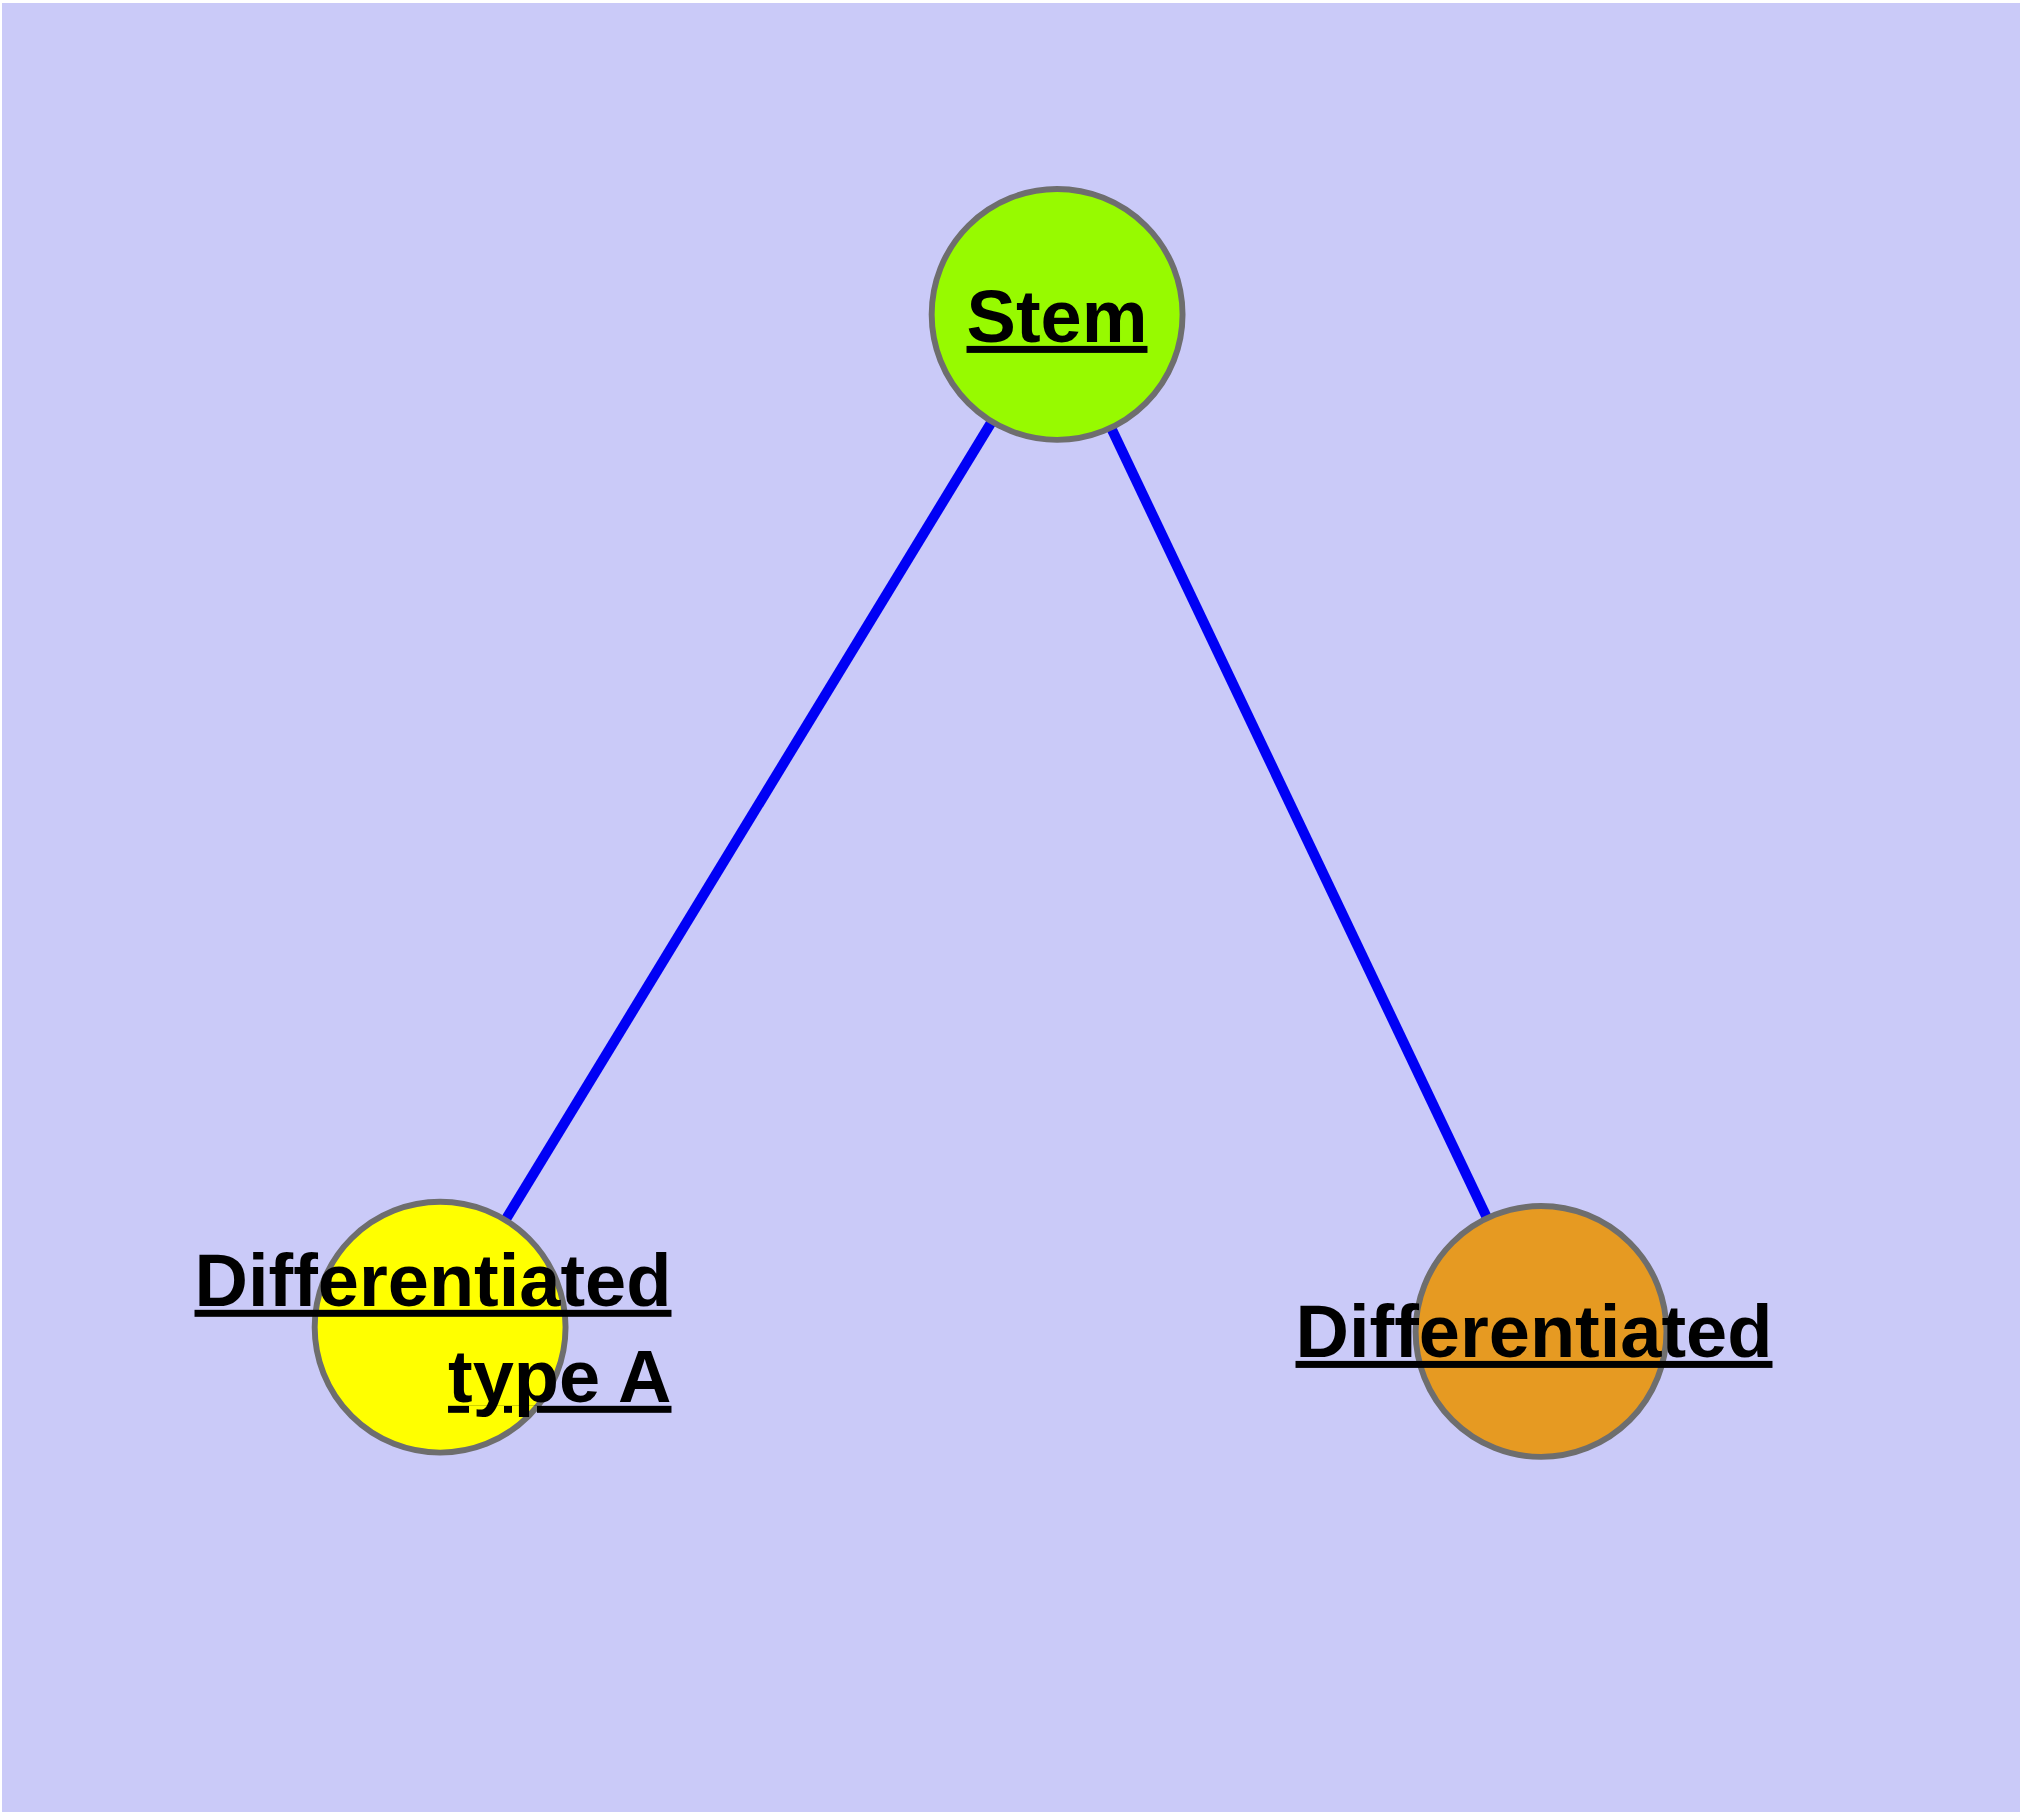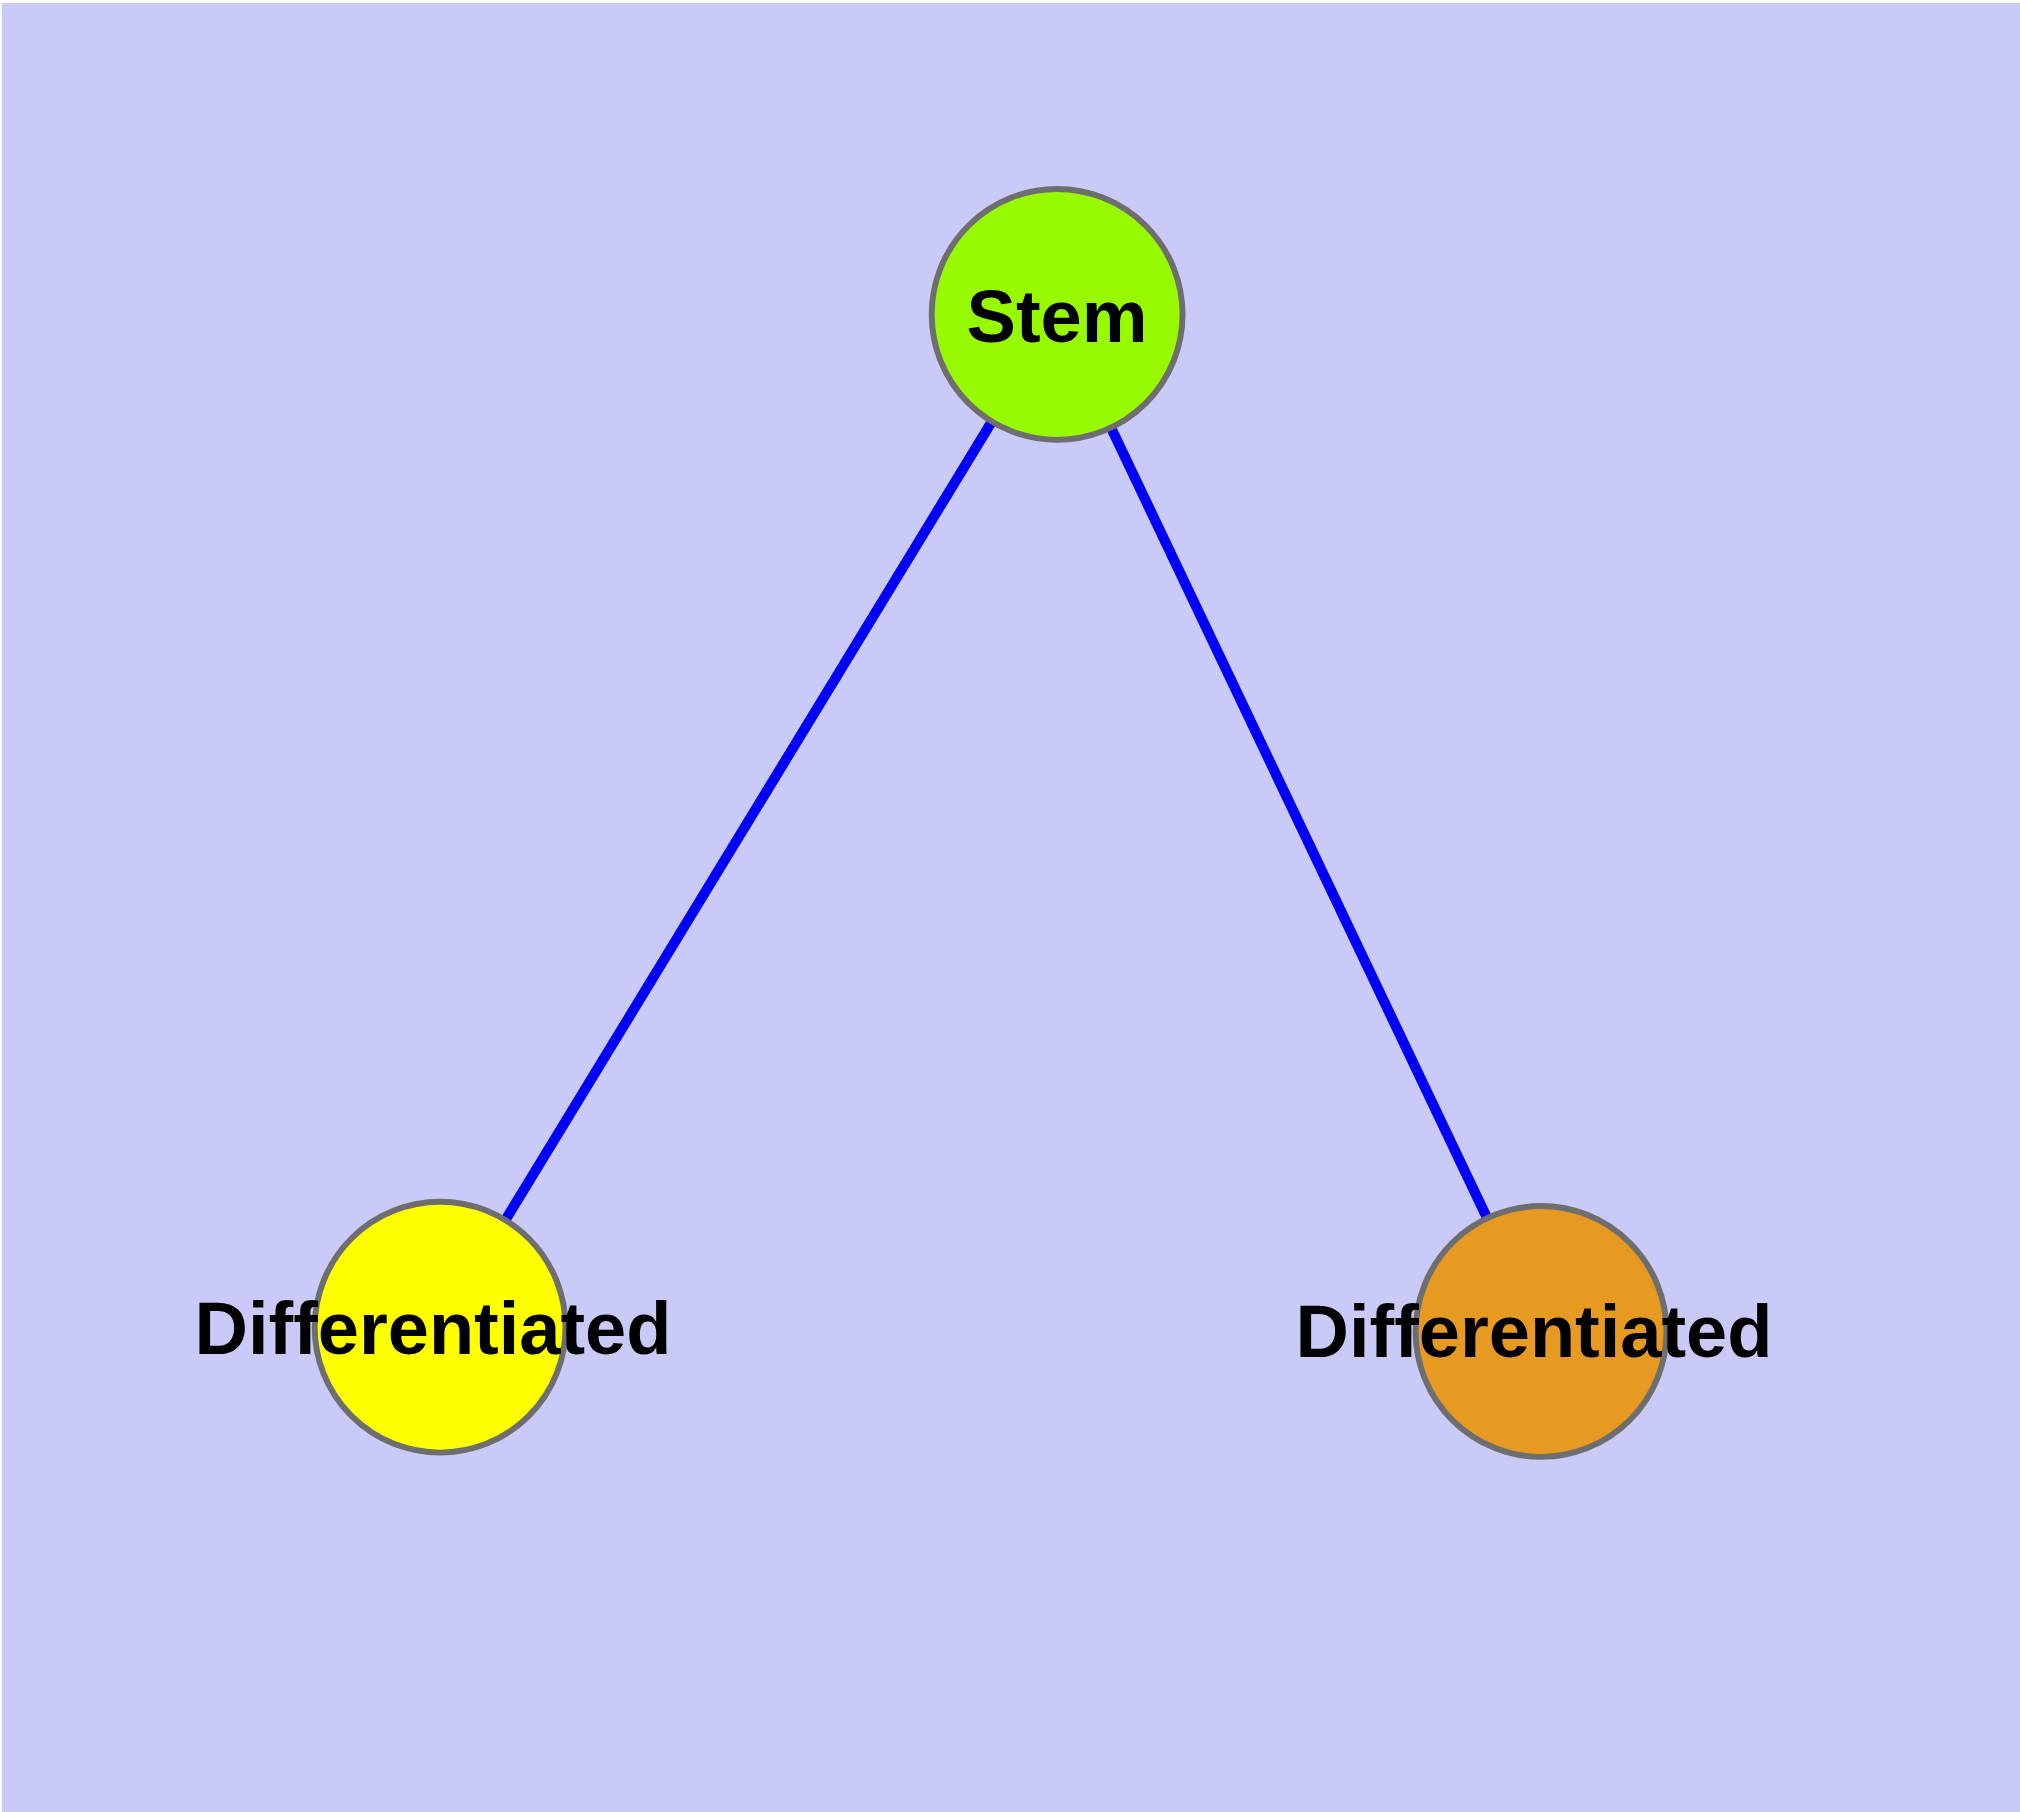--- a/index.html
+++ b/index.html
@@ -35,20 +35,21 @@
   .node-label {
     position: absolute;
     transform: translate(-50%, -50%);
     text-align: right;
     font-weight: bold;
     font-size: 74px;
     line-height: 1.3;
     letter-spacing: 0px;
     white-space: nowrap;
     pointer-events: none;
+    text-decoration: underline;
   }
   .node-label .line {
     display: block;
   }
 </style>
 </head>
 <body>
 
 <div class="stage">
 
@@ -63,20 +64,21 @@
     <circle cx="519" cy="1566" r="148" stroke-width="7" fill="#FFFF00" stroke="#6E6E6E"></circle>
     <circle cx="1818" cy="1571" r="148" stroke-width="7" fill="#E69A22" stroke="#6E6E6E"></circle>
   </svg>
 
   <div class="node-label" style="left: 1057px; top: 317px; color: rgb(0, 0, 0);">
     <span class="line">Stem</span>
   </div>
 
   <div class="node-label" style="left: 433px; top: 1329px; color: rgb(0, 0, 0);">
     <span class="line">Differentiated</span>
+    <span class="line">type A</span>
   </div>
 
   <div class="node-label" style="left: 1534px; top: 1332px; color: rgb(0, 0, 0);">
     <span class="line">Differentiated</span>
   </div>
 
 </div>
 
 
 </body></html>

